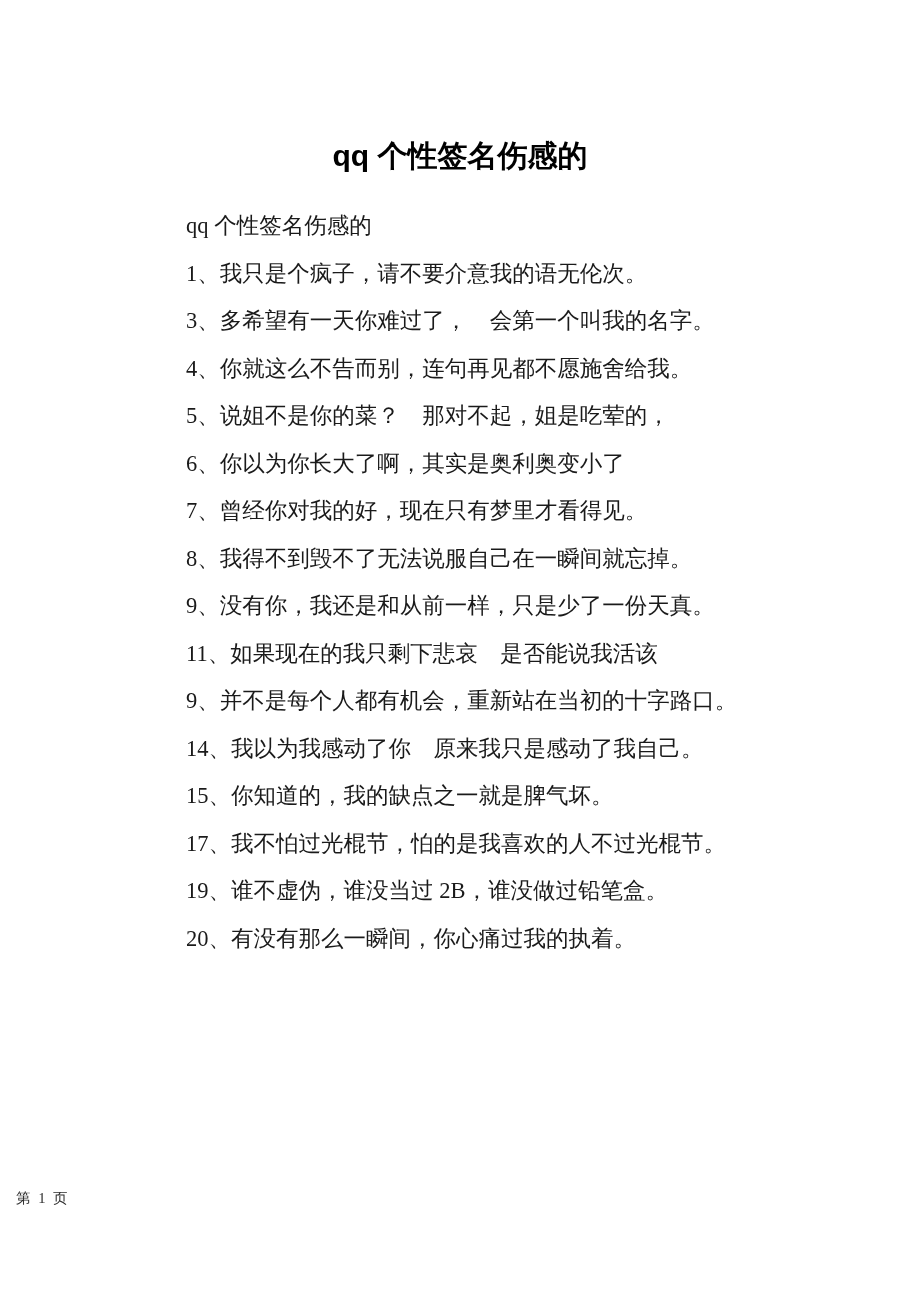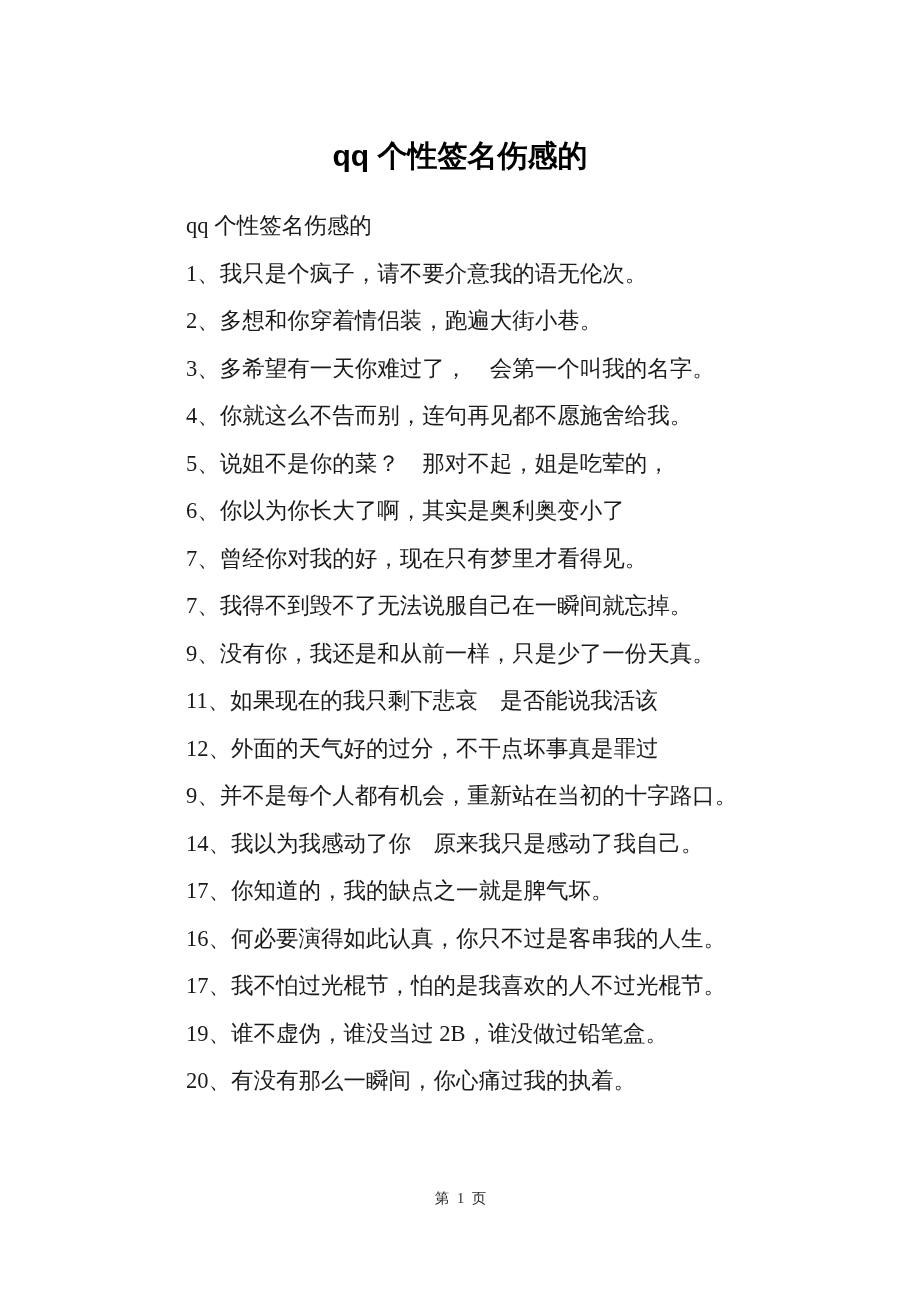--- a/index.html
+++ b/index.html
@@ -31,54 +31,51 @@
   }
   .line {
     margin: 0 0 19.5px 0;
     font-size: 22.5px;
     line-height: 28px;
     white-space: pre-wrap;
     color: #1a1a1a;
   }
   .page-footer {
     position: absolute;
-    left: 3px;
+    left: 16px;
     right: 0;
     top: 1188px;
-    text-align: center;
+    text-align: left;
     font-size: 14.5px;
     line-height: 20px;
     letter-spacing: 2px;
     color: #2b2b2b;
   }
 </style>
 </head>
 <body>
 
 <main class="page">
 
   <h1 class="doc-title">qq 个性签名伤感的</h1>
 
   <section class="content">
     <p class="line">qq 个性签名伤感的</p>
     <p class="line">1、我只是个疯子，请不要介意我的语无伦次。</p>
-    <p class="line">2、多想和你穿着情侣装，跑遍大街小巷。</p>
     <p class="line">3、多希望有一天你难过了，　会第一个叫我的名字。</p>
     <p class="line">4、你就这么不告而别，连句再见都不愿施舍给我。</p>
     <p class="line">5、说姐不是你的菜？　那对不起，姐是吃荤的，</p>
     <p class="line">6、你以为你长大了啊，其实是奥利奥变小了</p>
     <p class="line">7、曾经你对我的好，现在只有梦里才看得见。</p>
-    <p class="line">7、我得不到毁不了无法说服自己在一瞬间就忘掉。</p>
+    <p class="line">8、我得不到毁不了无法说服自己在一瞬间就忘掉。</p>
     <p class="line">9、没有你，我还是和从前一样，只是少了一份天真。</p>
     <p class="line">11、如果现在的我只剩下悲哀　是否能说我活该</p>
-    <p class="line">12、外面的天气好的过分，不干点坏事真是罪过</p>
     <p class="line">9、并不是每个人都有机会，重新站在当初的十字路口。</p>
     <p class="line">14、我以为我感动了你　原来我只是感动了我自己。</p>
-    <p class="line">17、你知道的，我的缺点之一就是脾气坏。</p>
-    <p class="line">16、何必要演得如此认真，你只不过是客串我的人生。</p>
+    <p class="line">15、你知道的，我的缺点之一就是脾气坏。</p>
     <p class="line">17、我不怕过光棍节，怕的是我喜欢的人不过光棍节。</p>
     <p class="line">19、谁不虚伪，谁没当过 2B，谁没做过铅笔盒。</p>
     <p class="line">20、有没有那么一瞬间，你心痛过我的执着。</p>
   </section>
 
   <footer class="page-footer">
     <span>第 1 页</span>
   </footer>
 
 </main>

